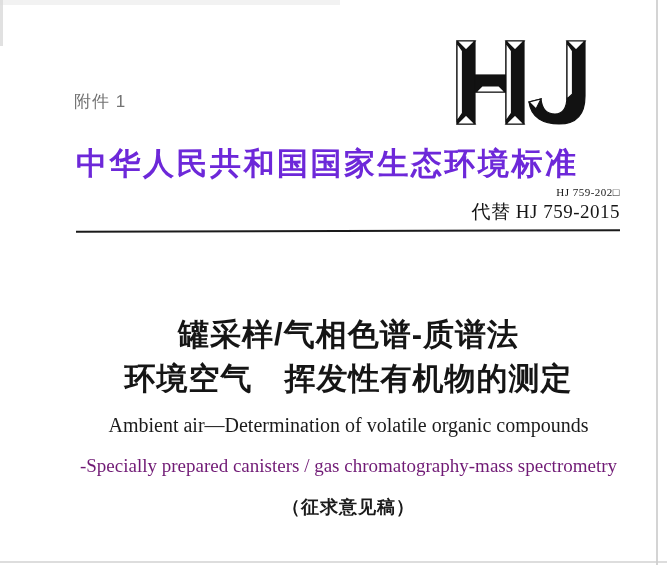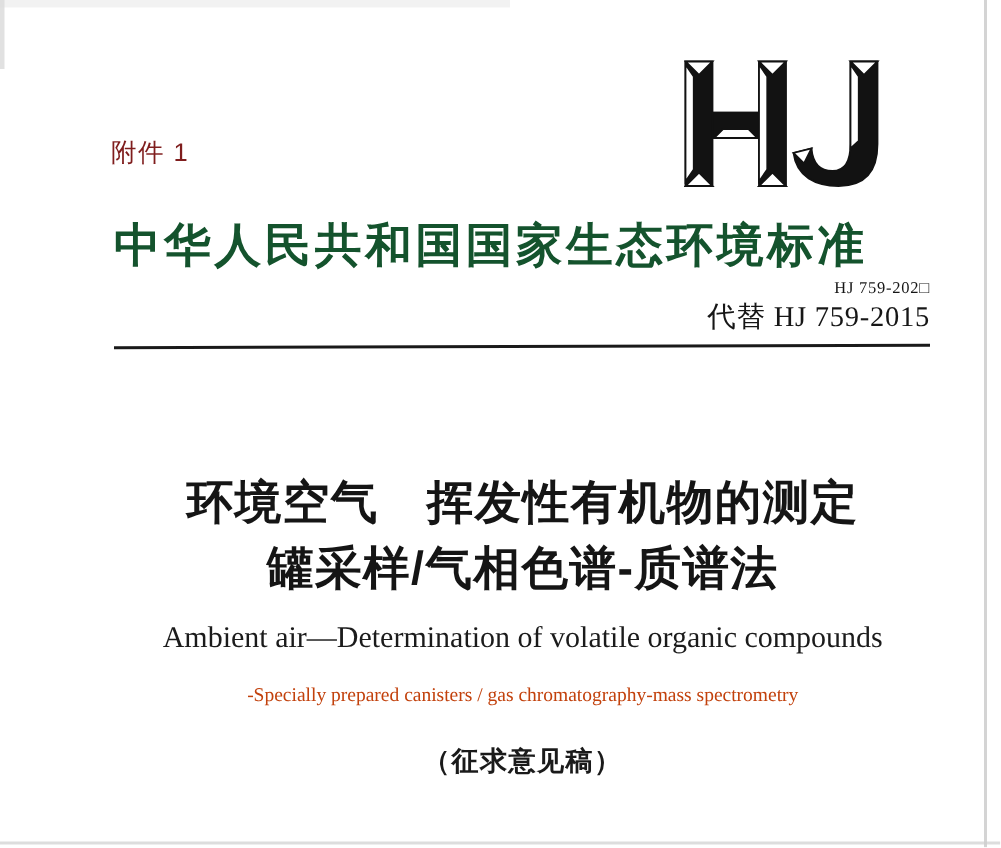--- a/index.html
+++ b/index.html
@@ -36,37 +36,37 @@
     position: absolute;
     left: 0; top: 0; width: 3px; height: 46px;
     background: #d9d9d9; opacity: .8;
   }
   
   .attachment {
     position: absolute;
     left: 74px; top: 90px;
     font-family: "Liberation Sans", sans-serif;
     font-size: 17px;
-    color: #7f1d1d;
+    color: #737373;
     letter-spacing: 1px;
   }
   .logo {
     position: absolute;
     left: 456px; top: 40px;
     width: 131px; height: 85px;
   }
   .heading {
     position: absolute;
     left: 76px; top: 143px;
     font-family: "Liberation Serif", serif;
     font-weight: 700;
     font-size: 31px;
     letter-spacing: 2.5px;
     white-space: nowrap;
-    color: #14532d;
+    color: #6d28d9;
   }
   .number-block {
     position: absolute;
     right: 47px; top: 182px;
     text-align: right;
     font-family: "Liberation Serif", serif;
     color: #161616;
   }
   .number-line1 {
     font-size: 11px;
@@ -109,22 +109,22 @@
     left: 0; right: 0; top: 414px;
     font-family: "Liberation Serif", serif;
     font-size: 20px;
     color: #1b1b1b;
     white-space: nowrap;
   }
   .title-en-2 {
     position: absolute;
     left: 0; right: 0; top: 455px;
     font-family: "Liberation Serif", serif;
-    font-size: 13px;
-    color: #c2410c;
+    font-size: 19px;
+    color: #701a75;
     white-space: nowrap;
   }
   .draft-note {
     position: absolute;
     left: 0; right: 0; top: 495px;
     font-family: Liberation Mono, monospace;
     font-weight: 600;
     font-size: 18px;
     letter-spacing: 1px;
     color: #1a1a1a;
@@ -170,22 +170,22 @@
 
   <div class="number-block">
     <div class="number-line1">HJ 759-202□</div>
     <div class="number-line2">代替 HJ 759-2015</div>
   </div>
 
   <div class="rule"></div>
 
   <div class="center-col">
     <div class="title-cn">
+      <div>罐采样/气相色谱-质谱法</div>
       <div>环境空气　挥发性有机物的测定</div>
-      <div>罐采样/气相色谱-质谱法</div>
     </div>
 
     <div class="title-en-1">Ambient air—Determination of volatile organic compounds</div>
 
     <div class="title-en-2">-Specially prepared canisters / gas chromatography-mass spectrometry</div>
 
     <div class="draft-note">（征求意见稿）</div>
   </div>
 
 </div>

